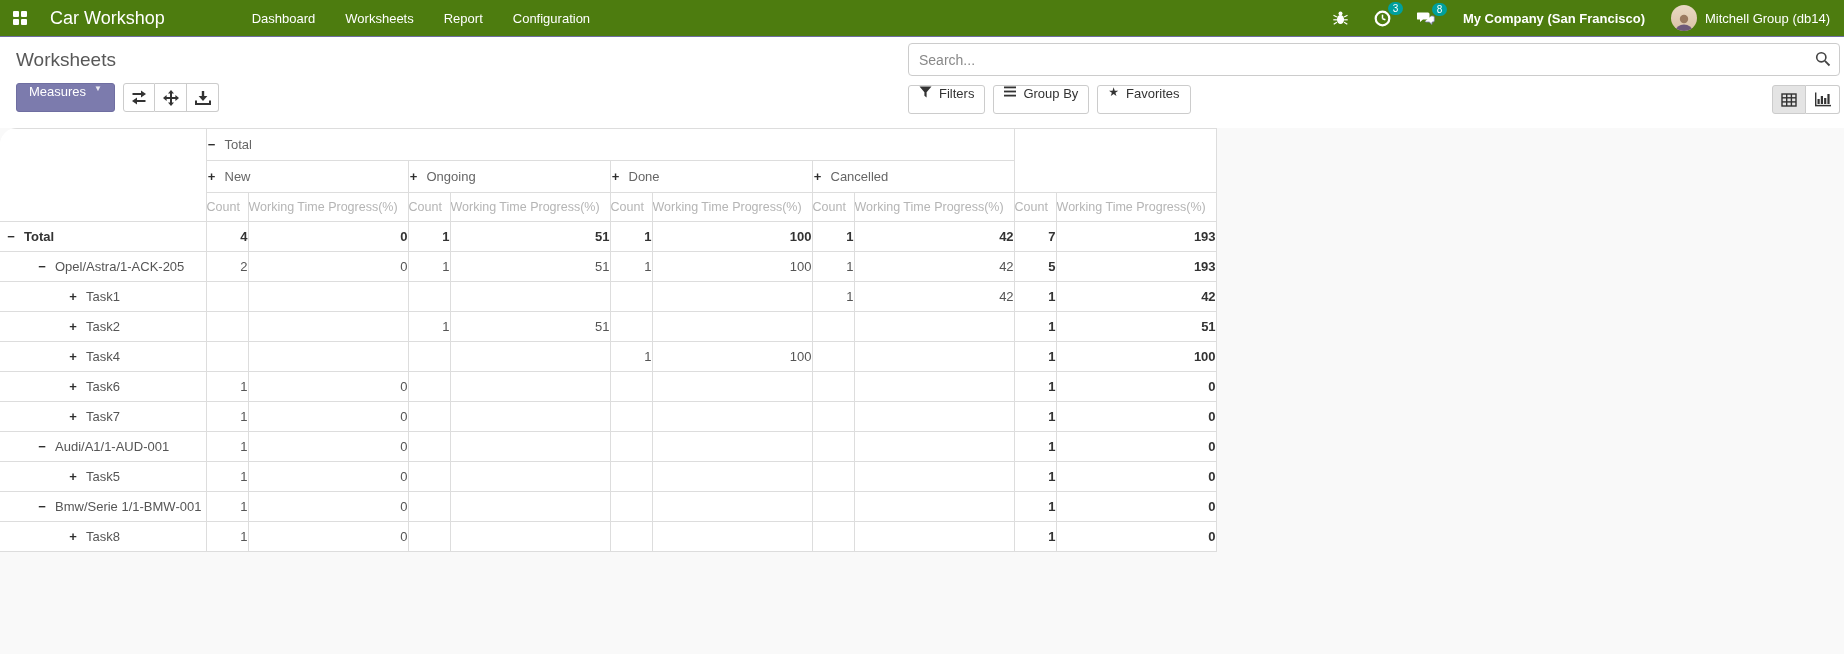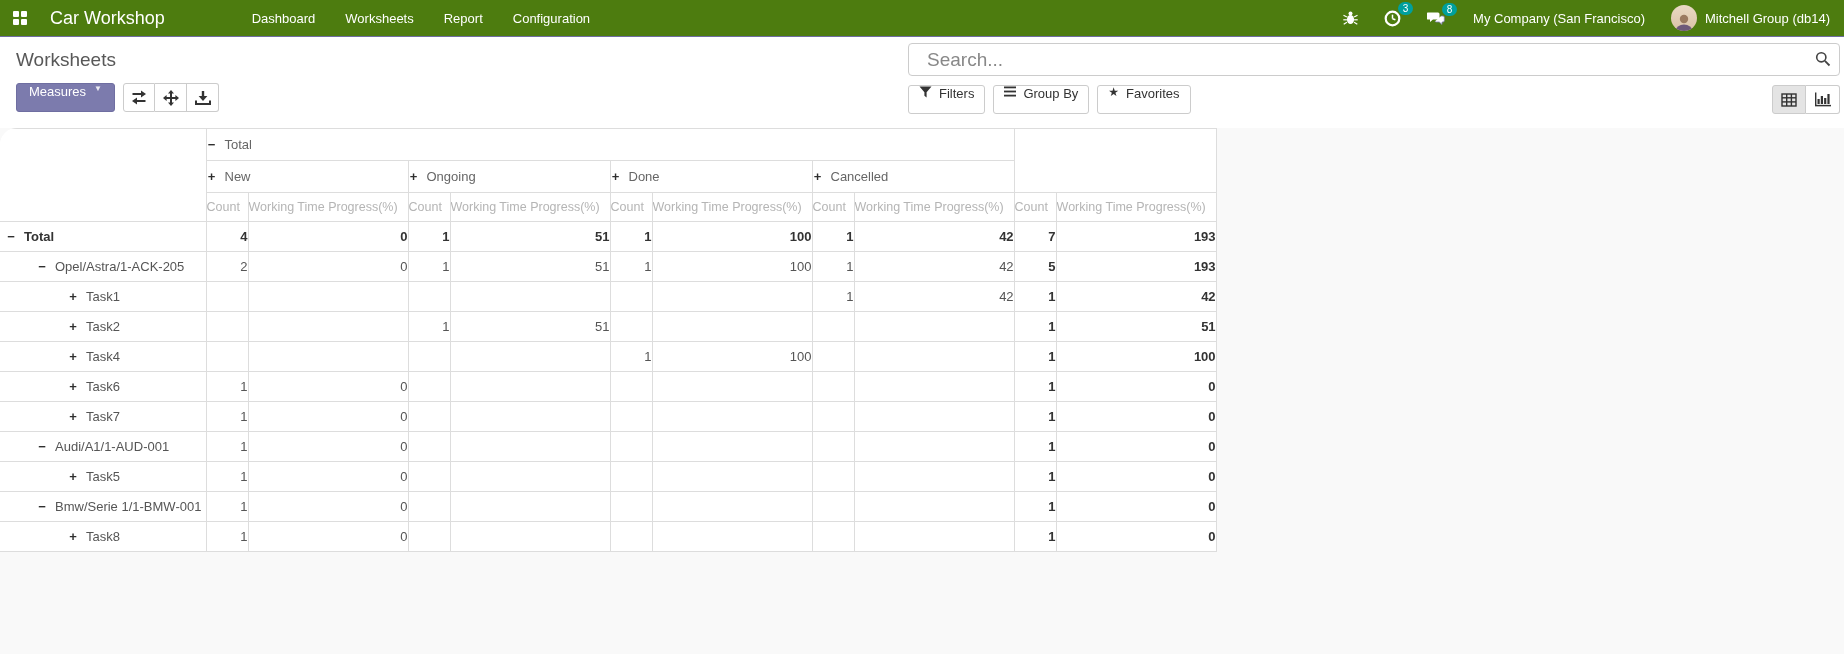--- a/index.html
+++ b/index.html
@@ -20,21 +20,21 @@
   .brand { font-size:18px; margin:0 72px 0 10px; white-space:nowrap; }
   .nav-menu { display:flex; align-items:center; }
   .nav-item { padding:0 15px; cursor:pointer; white-space:nowrap; }
   .topbar-right { margin-left:auto; display:flex; align-items:center; padding-right:14px; }
   .tb-icon { position:relative; margin-left:26px; display:flex; align-items:center; cursor:pointer; }
   .badge {
     position:absolute; top:-8px; right:-12px; background:#00a09d; color:#fff;
     font-size:10px; line-height:13px; min-width:15px; text-align:center;
     border-radius:8px; padding:0 4px;
   }
-  .company-name { margin-left:28px; cursor:pointer; white-space:nowrap; }
+  .company-name { margin-left:28px; cursor:pointer; white-space:nowrap;font-weight:bold; }
   .avatar {
     width:26px; height:26px; border-radius:50%; margin-left:26px; overflow:hidden;
     background:linear-gradient(180deg,#e9d9c4 0%,#d9c2a6 100%); display:flex; align-items:flex-end; justify-content:center;
     cursor:pointer;
   }
   .user-name { margin-left:8px; cursor:pointer; white-space:nowrap; }
 
   
   .control-panel { background:#fff; height:91px; display:flex; padding:6px 4px 0 16px; }
   .cp-left { flex:1; }
@@ -52,21 +52,21 @@
     display:flex; align-items:center; justify-content:center; cursor:pointer; color:#333;
   }
   .icon-btn + .icon-btn { border-left:none; }
   .icon-btn:first-child { border-radius:3px 0 0 3px; }
   .icon-btn:last-child { border-radius:0 3px 3px 0; }
 
   .cp-right { width:932px; }
   .search-wrap { position:relative; }
   .search-input {
     width:100%; height:33px; border:1px solid #ccc; border-radius:4px;
-    padding:0 32px 0 18px; font-size:19px; color:#555; outline:none;
+    padding:0 32px 0 10px; font-size:14px; color:#555; outline:none;
     font-family:"Liberation Sans", sans-serif;
   }
   .search-input::placeholder { color:#888; }
   .search-icon { position:absolute; right:9px; top:8px; }
   .filter-row { display:flex; align-items:center; margin-top:9px; }
   .btn-light {
     background:#fff; border:1px solid #ccc; color:#333; padding:0 10px; gap:7px;
     margin-right:8px;
   }
   .view-switcher { margin-left:auto; display:flex; }

